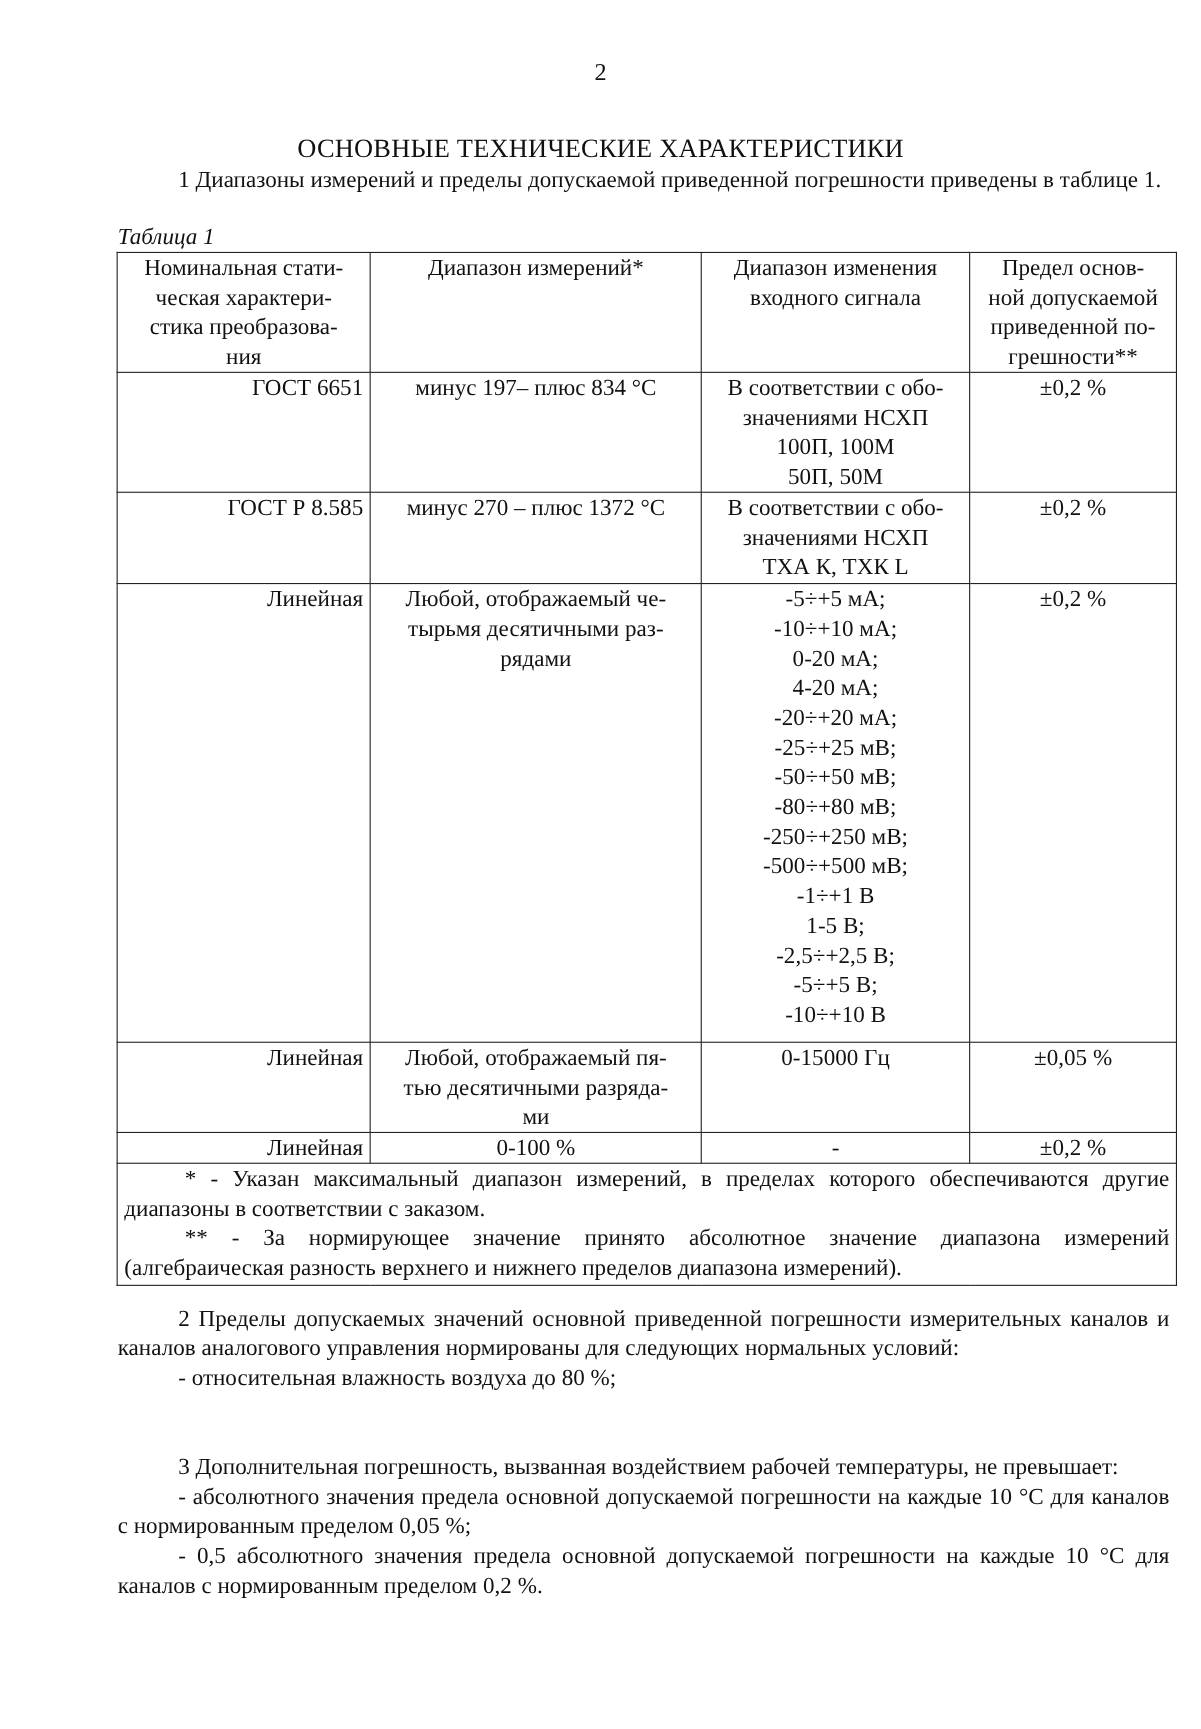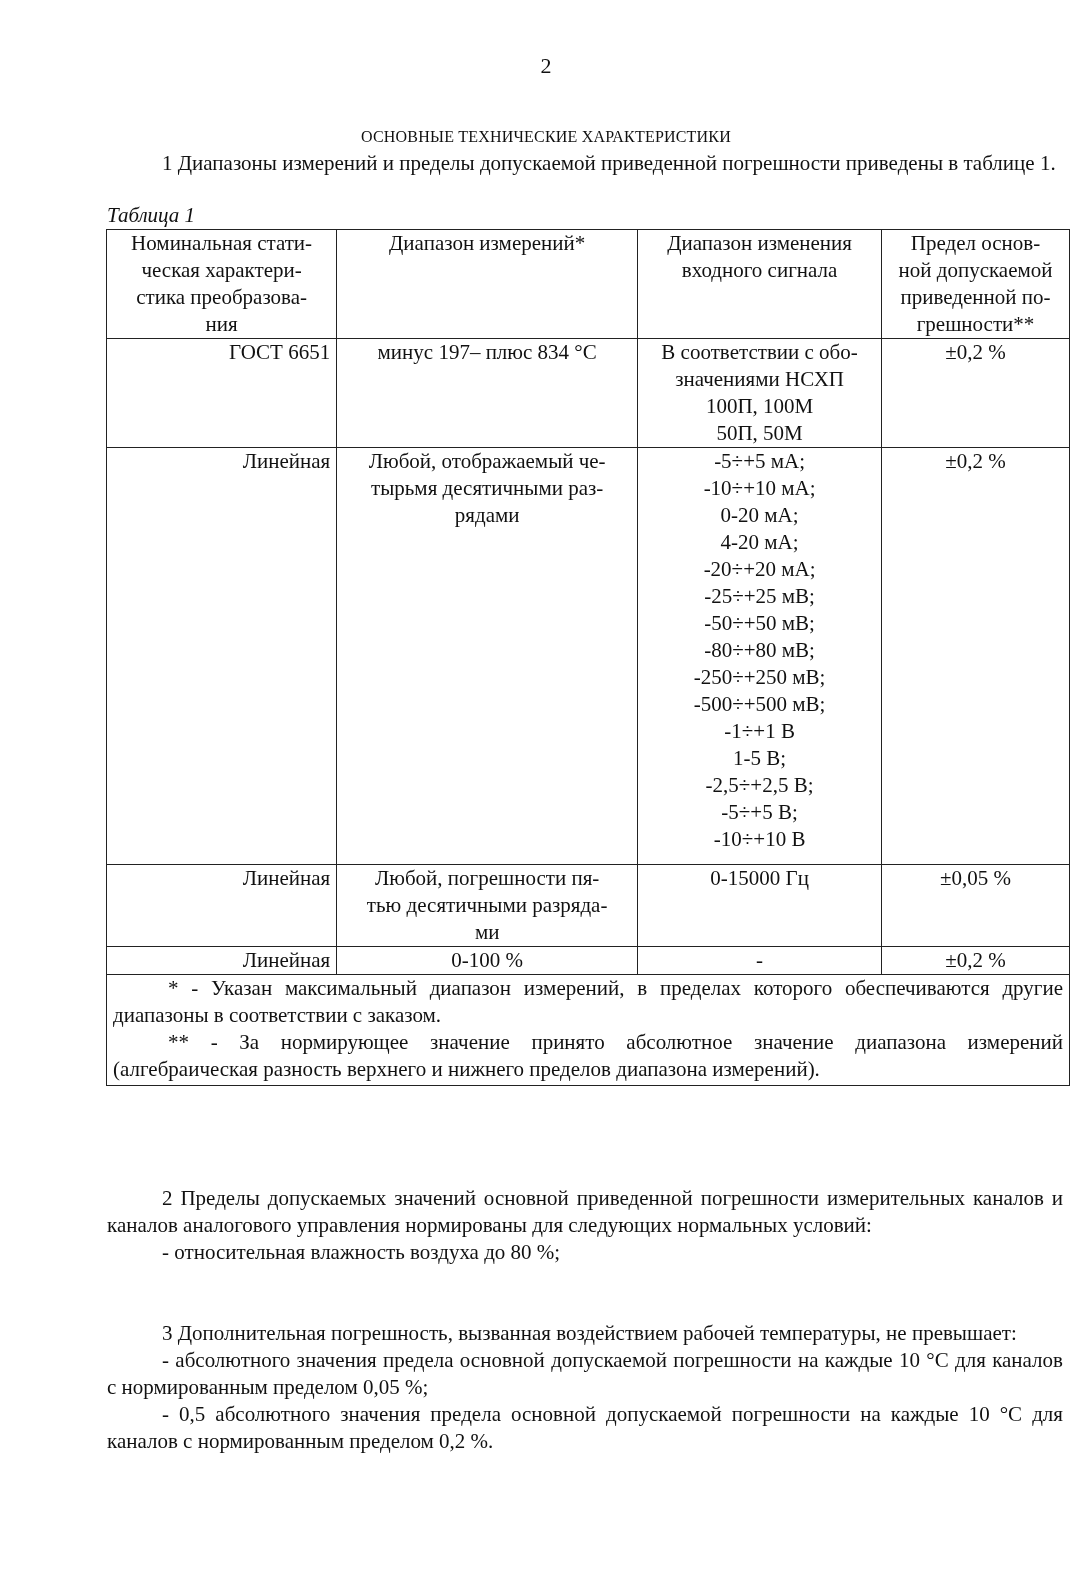--- a/index.html
+++ b/index.html
@@ -2,21 +2,21 @@
 <html><head>
 <meta charset="utf-8">
 <style>
   html, body { margin: 0; padding: 0; background: #ffffff; }
   body {
     width: 1092px; height: 1572px; position: relative; overflow: hidden;
     font-family: "Liberation Serif", "DejaVu Serif", serif;
     color: #111111; font-size: 21px; line-height: 27px;
   }
   .page-number { position: absolute; top: 52px; left: 0; width: 1092px; text-align: center; font-size: 22px; }
-  .title { position: absolute; top: 123px; left: 0; width: 1092px; text-align: center; font-size: 16px; letter-spacing: 0.2px; }
+  .title { position: absolute; top: 123px; left: 0; width: 1092px; text-align: center; font-size: 24px; letter-spacing: 0.2px; }
   .para { position: absolute; left: 107px; width: 956px; text-align: justify; }
   .indent { text-indent: 55px; }
   .p1 { top: 150px; }
   .table-caption { position: absolute; left: 107px; top: 202px; font-style: italic; }
   table.spec {
     position: absolute; left: 106px; top: 229px; width: 964px;
     border-collapse: collapse; table-layout: fixed;
   }
   table.spec td {
     border: 1.5px solid #222; vertical-align: top; padding: 0 6px; line-height: 27px;
@@ -87,20 +87,30 @@
     <td class="center">минус 197– плюс 834 °С</td>
     <td class="center">
       <span class="range-line">В соответствии с обо-</span>
       <span class="range-line">значениями НСХП</span>
       <span class="range-line">100П, 100М</span>
       <span class="range-line">50П, 50М</span>
     </td>
     <td class="center">±0,2 %</td>
   </tr>
 
+  <tr class="r2">
+    <td class="left">ГОСТ Р 8.585</td>
+    <td class="center">минус 270 – плюс 1372 °С</td>
+    <td class="center">
+      <span class="range-line">В соответствии с обо-</span>
+      <span class="range-line">значениями НСХП</span>
+      <span class="range-line">ТХА К, ТХК L</span>
+    </td>
+    <td class="center">±0,2 %</td>
+  </tr>
 
   <tr class="r3">
     <td class="left">Линейная</td>
     <td class="center">
       <span class="range-line">Любой, отображаемый че-</span>
       <span class="range-line">тырьмя десятичными раз-</span>
       <span class="range-line">рядами</span>
     </td>
     <td class="center">
       <span class="range-line">-5÷+5 мА;</span>
@@ -118,21 +128,21 @@
       <span class="range-line">-2,5÷+2,5 В;</span>
       <span class="range-line">-5÷+5 В;</span>
       <span class="range-line">-10÷+10 В</span>
     </td>
     <td class="center">±0,2 %</td>
   </tr>
 
   <tr class="r4">
     <td class="left">Линейная</td>
     <td class="center">
-      <span class="range-line">Любой, погрешности пя-</span>
+      <span class="range-line">Любой, отображаемый пя-</span>
       <span class="range-line">тью десятичными разряда-</span>
       <span class="range-line">ми</span>
     </td>
     <td class="center">0-15000 Гц</td>
     <td class="center">±0,05 %</td>
   </tr>
 
   <tr class="r5">
     <td class="left">Линейная</td>
     <td class="center">0-100 %</td>

